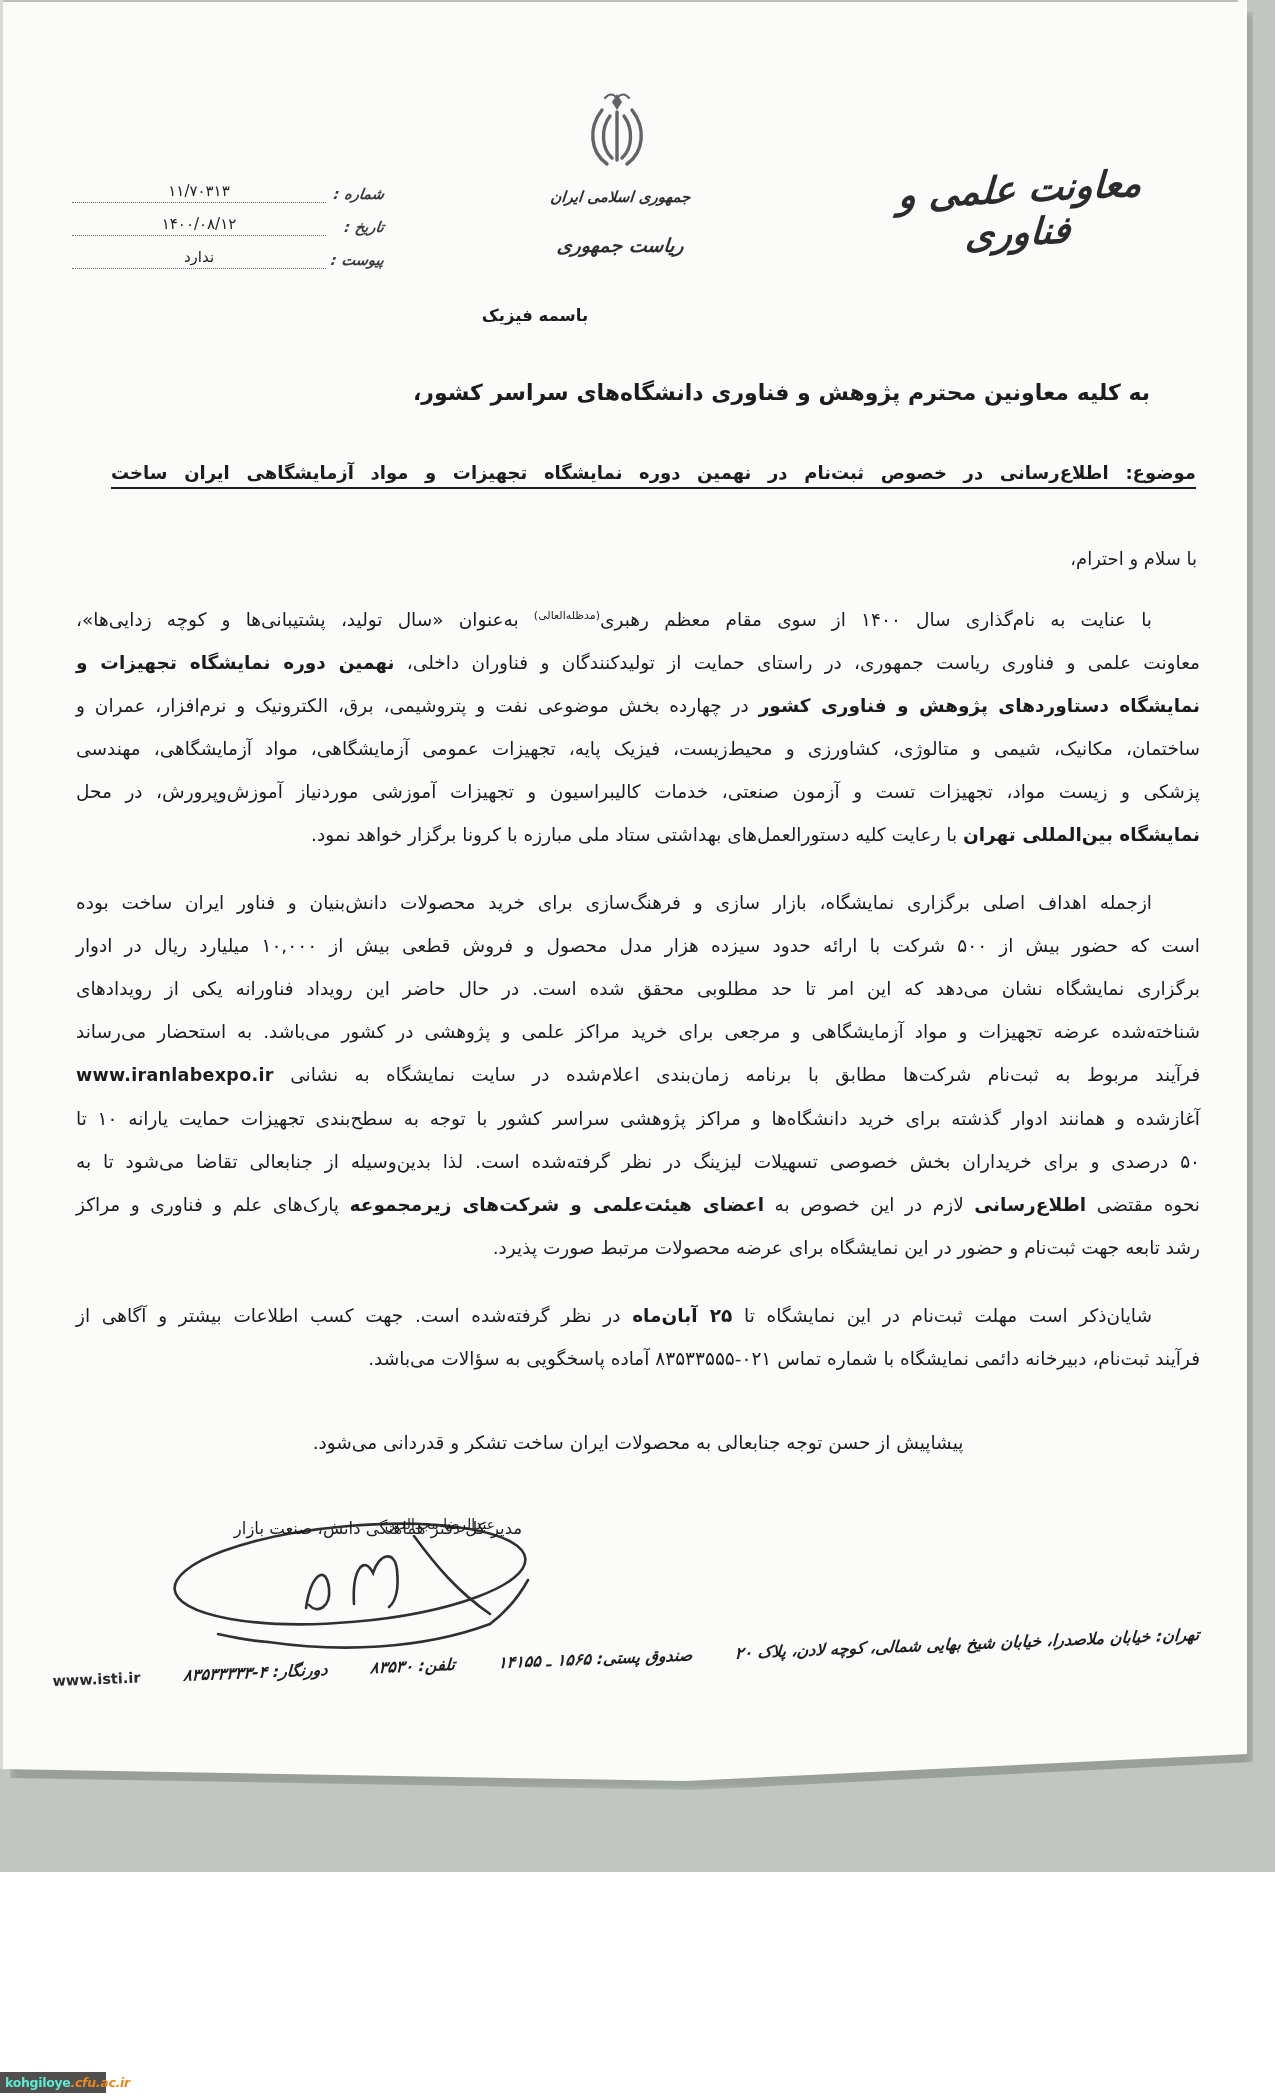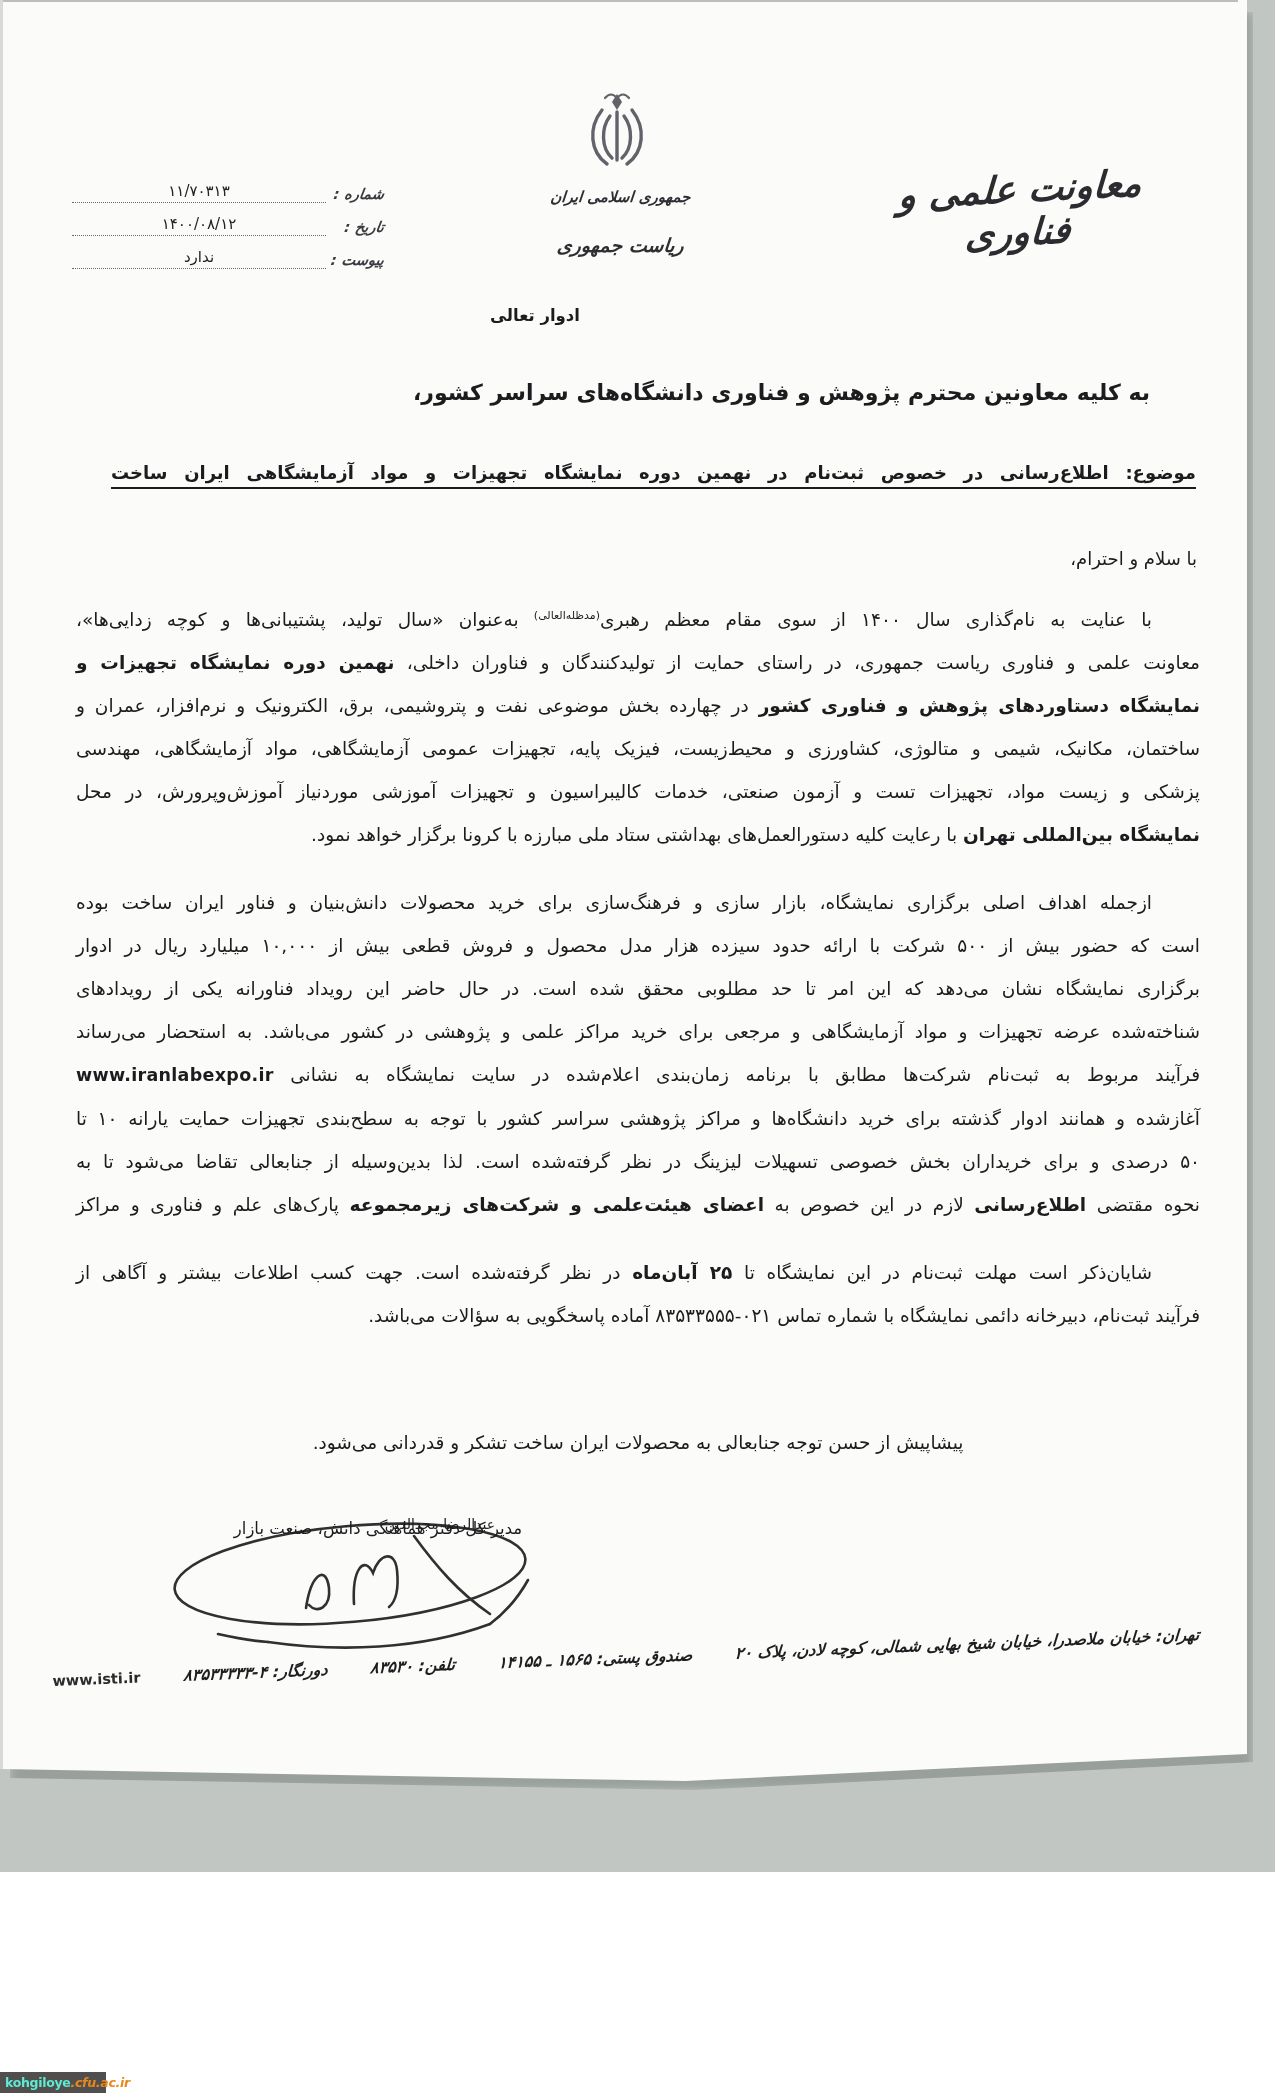--- a/index.html
+++ b/index.html
@@ -114,21 +114,21 @@
         <div class="ref-row">
           <span class="ref-label">تاریخ :</span>
           <span class="ref-line">۱۴۰۰/۰۸/۱۲</span>
         </div>
         <div class="ref-row">
           <span class="ref-label">پیوست :</span>
           <span class="ref-line">ندارد</span>
         </div>
       </div>
 
-      <div class="besmele">ادوار تعالی</div>
+      <div class="besmele">باسمه فیزیک</div>
       <div class="addressee">به کلیه معاونین محترم پژوهش و فناوری دانشگاه‌های سراسر کشور،</div>
       <div class="subject">موضوع: اطلاع‌رسانی در خصوص ثبت‌نام در نهمین دوره نمایشگاه تجهیزات و مواد آزمایشگاهی ایران ساخت</div>
       <div class="salutation">با سلام و احترام،</div>
 
       <div class="letter-body">
           <div class="para">
             <div class="pline first"><span>با عنایت به نام‌گذاری سال ۱۴۰۰ از سوی مقام معظم رهبری</span><span class="sup">(مدظله‌العالی)</span><span> به‌عنوان «سال تولید، پشتیبانی‌ها و کوچه زدایی‌ها»،</span></div>
             <div class="pline"><span>معاونت علمی و فناوری ریاست جمهوری، در راستای حمایت از تولیدکنندگان و فناوران داخلی، </span><span class="b">نهمین دوره نمایشگاه تجهیزات و</span></div>
             <div class="pline"><span class="b">نمایشگاه دستاوردهای پژوهش و فناوری کشور</span><span> در چهارده بخش موضوعی نفت و پتروشیمی، برق، الکترونیک و نرم‌افزار، عمران و</span></div>
             <div class="pline"><span>ساختمان، مکانیک، شیمی و متالوژی، کشاورزی و محیط‌زیست، فیزیک پایه، تجهیزات عمومی آزمایشگاهی، مواد آزمایشگاهی، مهندسی</span></div>
@@ -137,20 +137,21 @@
           </div>
           <div class="para">
             <div class="pline first"><span>ازجمله اهداف اصلی برگزاری نمایشگاه، بازار سازی و فرهنگ‌سازی برای خرید محصولات دانش‌بنیان و فناور ایران ساخت بوده</span></div>
             <div class="pline"><span>است که حضور بیش از ۵۰۰ شرکت با ارائه حدود سیزده هزار مدل محصول و فروش قطعی بیش از ۱۰,۰۰۰ میلیارد ریال در ادوار</span></div>
             <div class="pline"><span>برگزاری نمایشگاه نشان می‌دهد که این امر تا حد مطلوبی محقق شده است. در حال حاضر این رویداد فناورانه یکی از رویدادهای</span></div>
             <div class="pline"><span>شناخته‌شده عرضه تجهیزات و مواد آزمایشگاهی و مرجعی برای خرید مراکز علمی و پژوهشی در کشور می‌باشد. به استحضار می‌رساند</span></div>
             <div class="pline"><span>فرآیند مربوط به ثبت‌نام شرکت‌ها مطابق با برنامه زمان‌بندی اعلام‌شده در سایت نمایشگاه به نشانی </span><span class="b latin">www.iranlabexpo.ir</span></div>
             <div class="pline"><span>آغازشده و همانند ادوار گذشته برای خرید دانشگاه‌ها و مراکز پژوهشی سراسر کشور با توجه به سطح‌بندی تجهیزات حمایت یارانه ۱۰ تا</span></div>
             <div class="pline"><span>۵۰ درصدی و برای خریداران بخش خصوصی تسهیلات لیزینگ در نظر گرفته‌شده است. لذا بدین‌وسیله از جنابعالی تقاضا می‌شود تا به</span></div>
             <div class="pline"><span>نحوه مقتضی </span><span class="b">اطلاع‌رسانی</span><span> لازم در این خصوص به </span><span class="b">اعضای هیئت‌علمی و شرکت‌های زیرمجموعه</span><span> پارک‌های علم و فناوری و مراکز</span></div>
+            <div class="pline last"><span>رشد تابعه جهت ثبت‌نام و حضور در این نمایشگاه برای عرضه محصولات مرتبط صورت پذیرد.</span></div>
           </div>
           <div class="para">
             <div class="pline first"><span>شایان‌ذکر است مهلت ثبت‌نام در این نمایشگاه تا </span><span class="b">۲۵ آبان‌ماه</span><span> در نظر گرفته‌شده است. جهت کسب اطلاعات بیشتر و آگاهی از</span></div>
             <div class="pline last"><span>فرآیند ثبت‌نام، دبیرخانه دائمی نمایشگاه با شماره تماس ۰۲۱-۸۳۵۳۳۵۵۵ آماده پاسخگویی به سؤالات می‌باشد.</span></div>
           </div>
         </div>
 
       <div class="closing-line">پیشاپیش از حسن توجه جنابعالی به محصولات ایران ساخت تشکر و قدردانی می‌شود.</div>
 
       <div class="sig-name">عبدالرضا مجدالدین</div>

